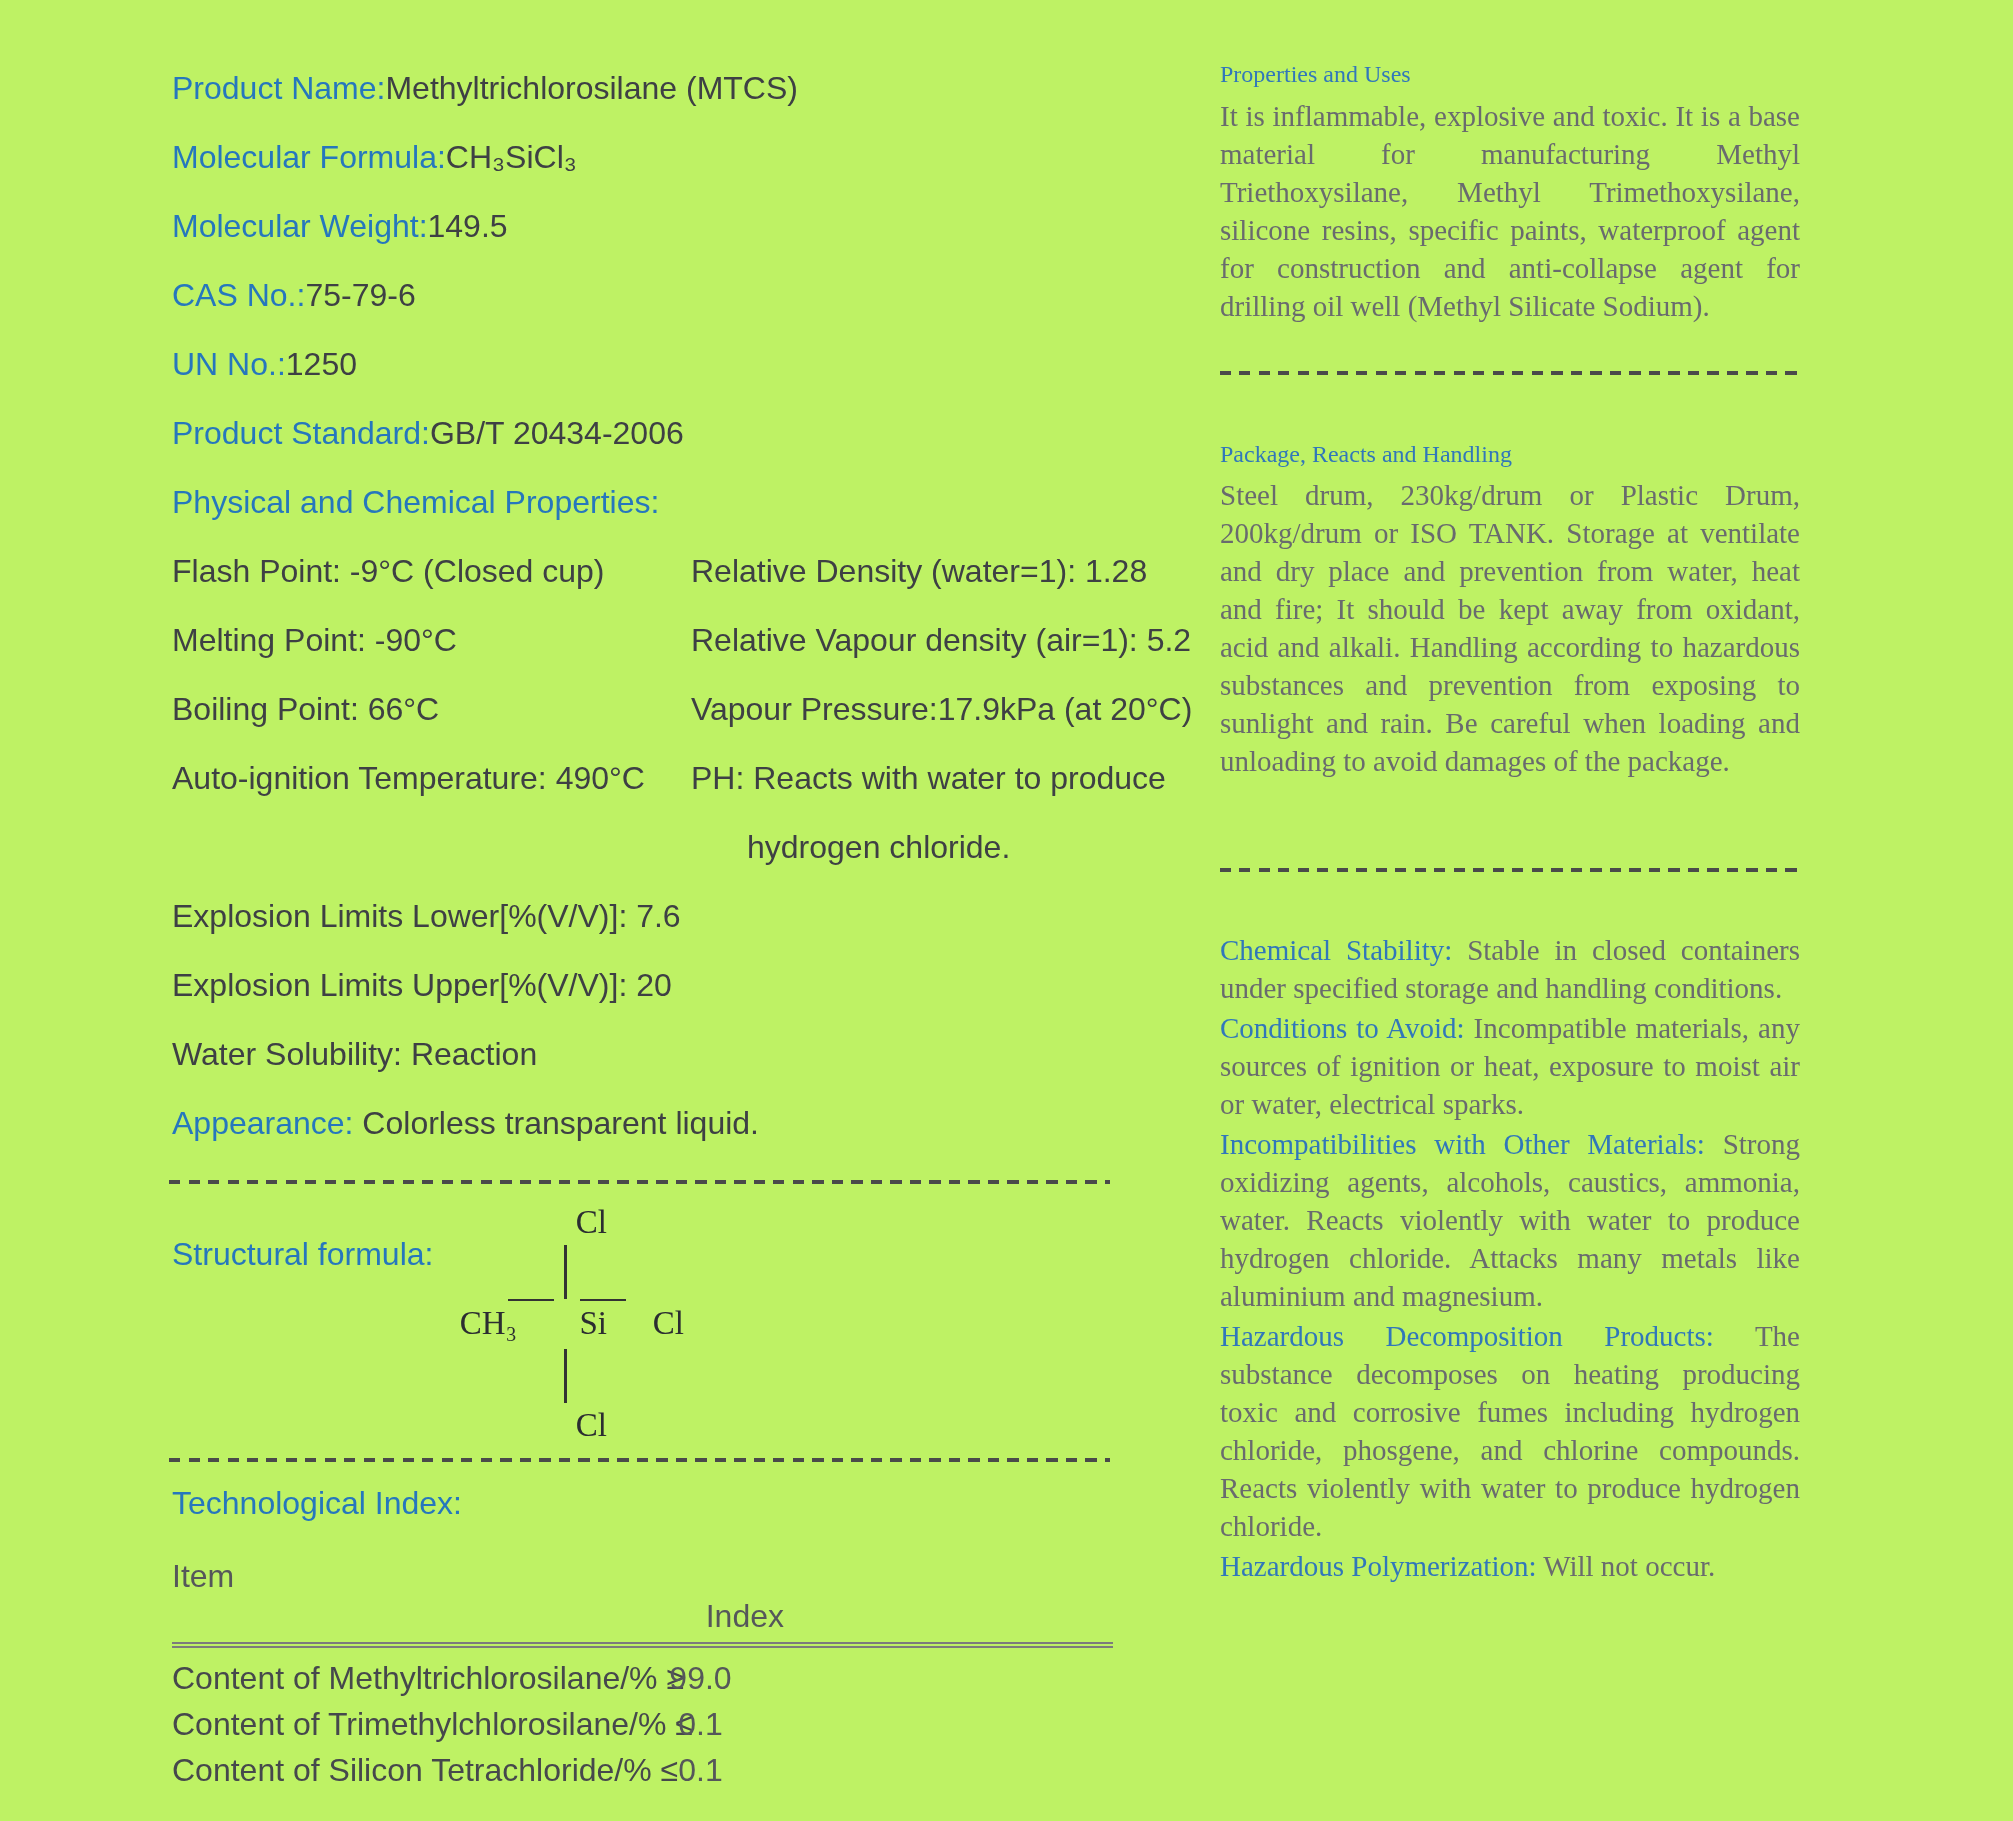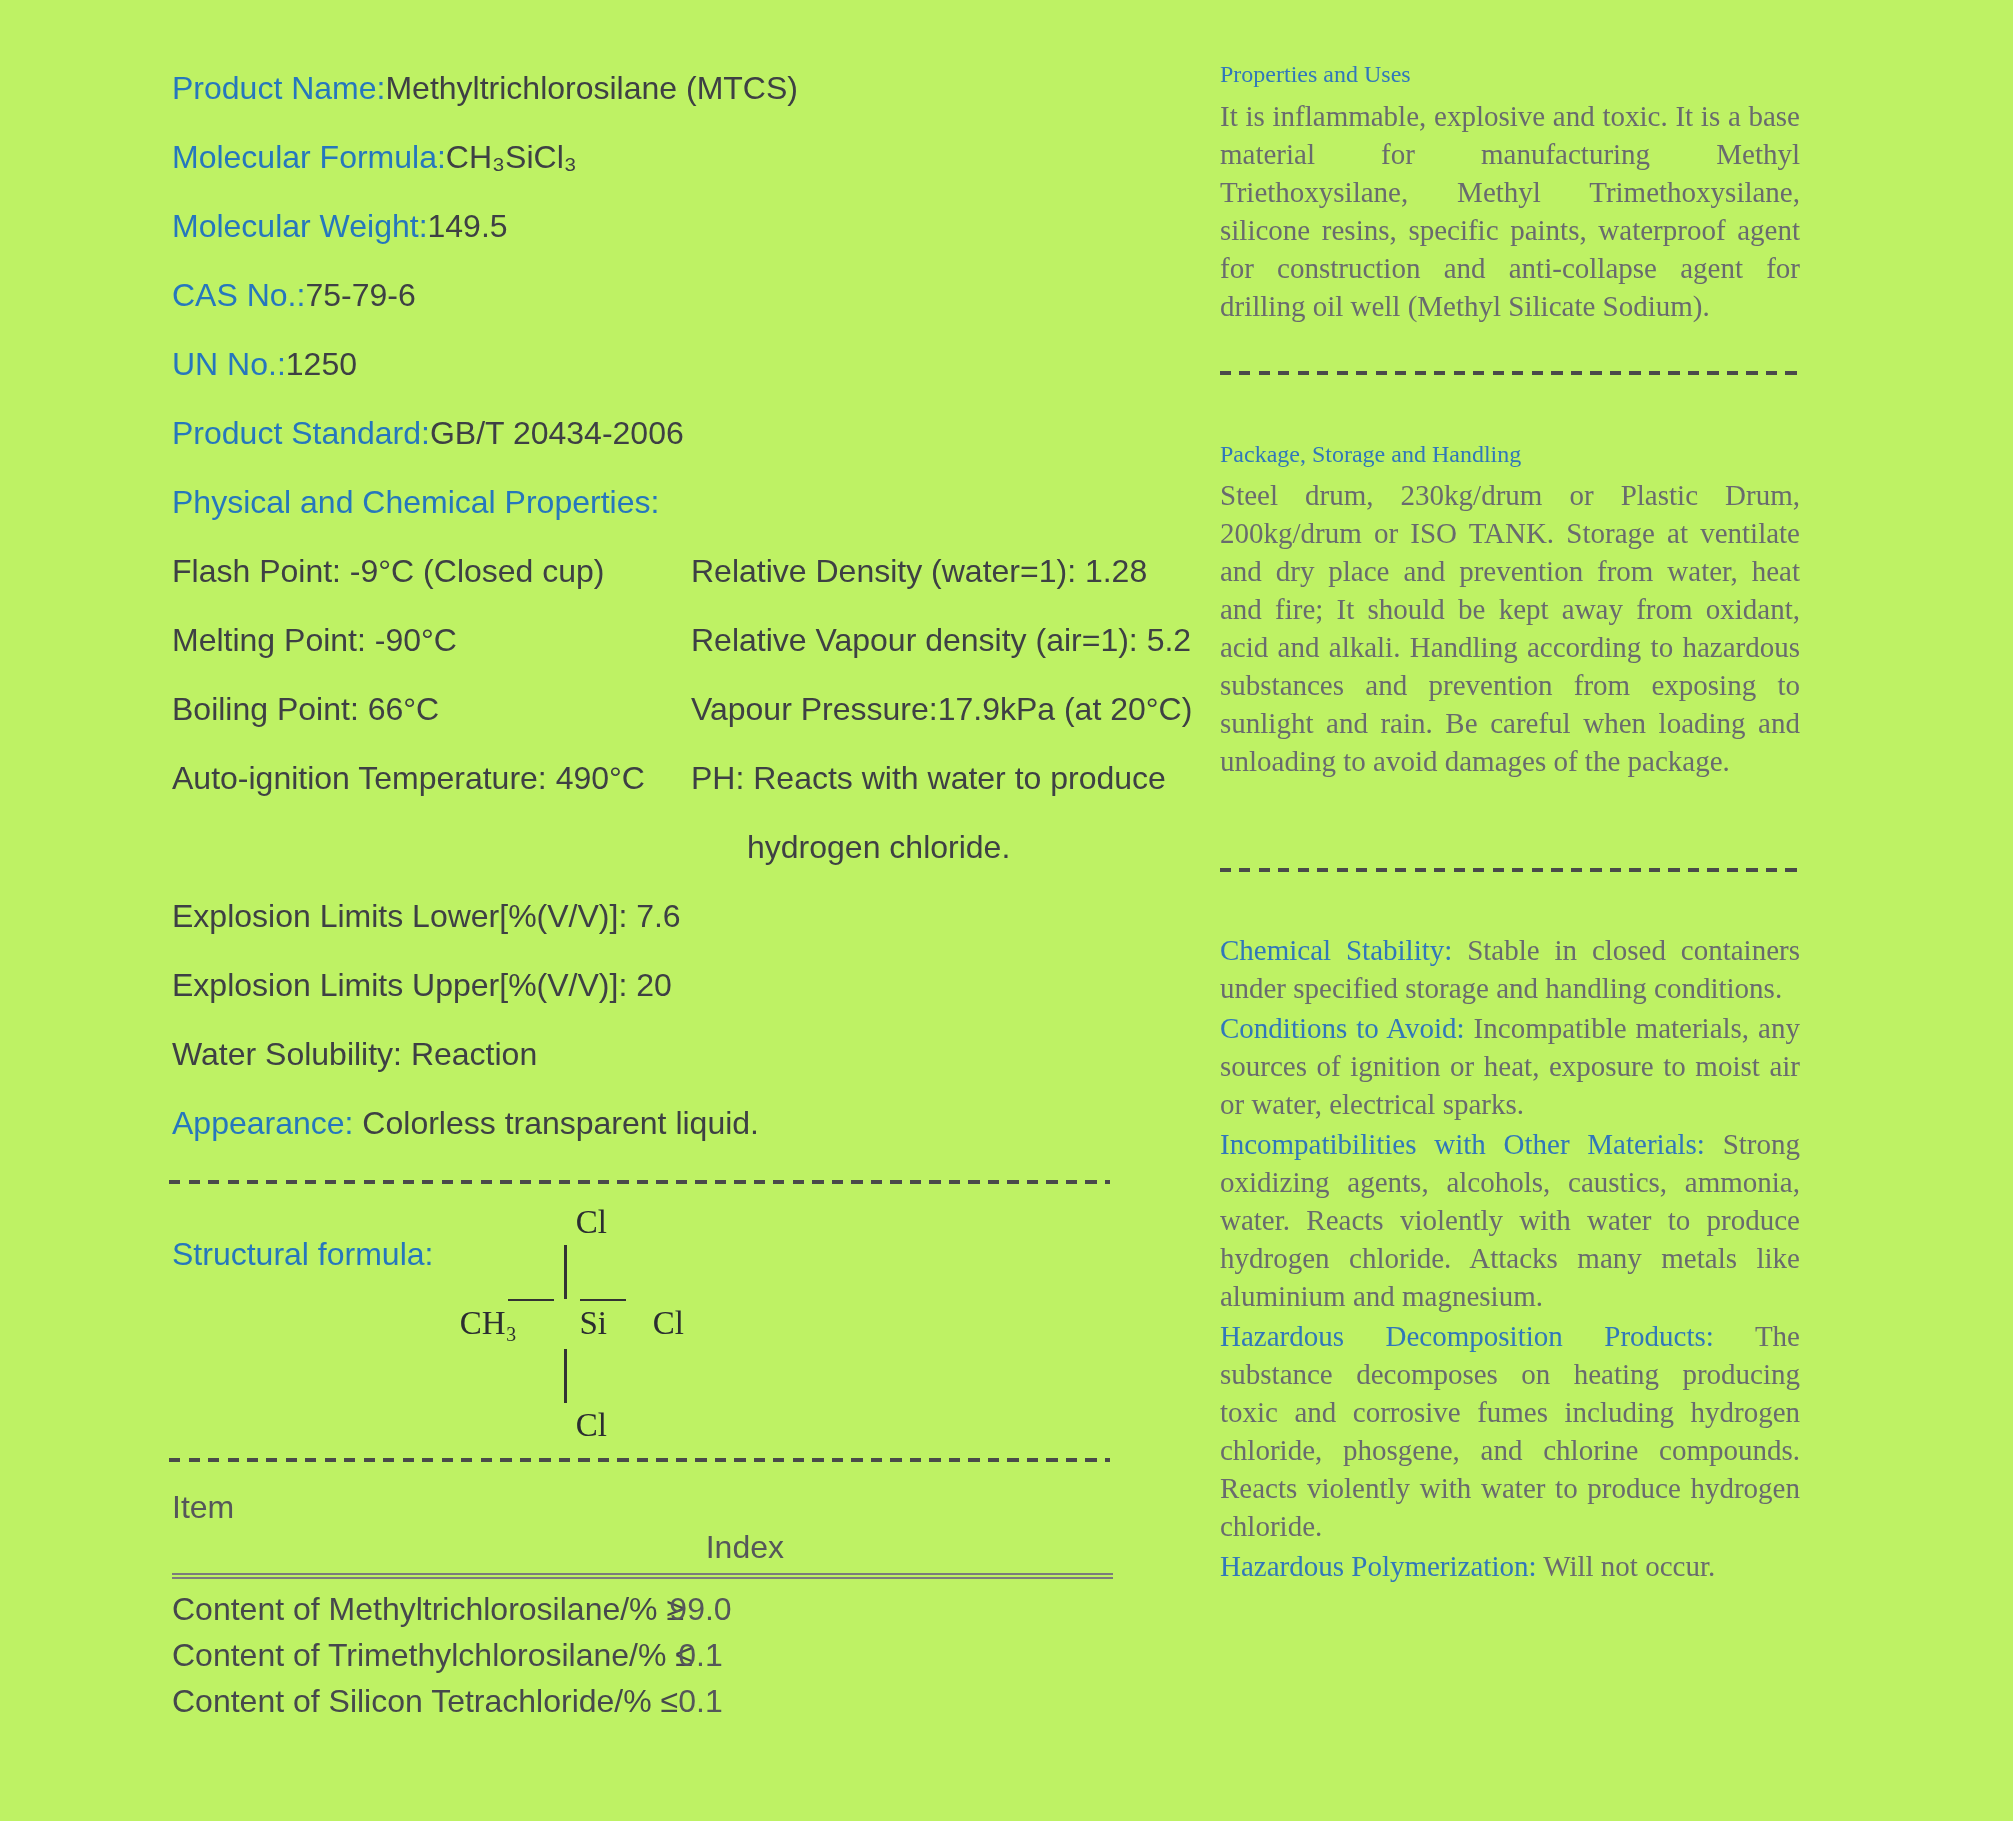--- a/index.html
+++ b/index.html
@@ -132,20 +132,21 @@
       <div class="bond-h" style="left:336px;top:115px;width:46px;"></div>
       <div class="atom" style="left:352px;top:121px;">Si</div>
       <div class="bond-h" style="left:408px;top:115px;width:46px;"></div>
       <div class="atom" style="left:429px;top:121px;">Cl</div>
       <div class="bond-v" style="left:392px;top:165px;height:54px;"></div>
       <div class="atom" style="left:352px;top:223px;">Cl</div>
     </div>
 
     <div class="dash dash-2"></div>
 
+    <div class="tech-h blue-h">Technological Index:</div>
 
     <div class="tbl">
       <div class="tbl-head">
         <div class="item">Item</div>
         <div class="idx">Index</div>
       </div>
       <div class="tbl-body">
         <div class="trow">
           <div class="item">Content of Methyltrichlorosilane/% ≥</div>
           <div class="idx">99.0</div>
@@ -162,21 +163,21 @@
     </div>
   </div>
 
   <div class="right-col">
 
     <div class="r-head">Properties and Uses</div>
     <p class="r-par">It is inflammable, explosive and toxic. It is a base material for manufacturing Methyl Triethoxysilane, Methyl Trimethoxysilane, silicone resins, specific paints, waterproof agent for construction and anti-collapse agent for drilling oil well (Methyl Silicate Sodium).</p>
 
     <div class="r-dash r-dash-1"></div>
 
-    <div class="r-head r-head-2">Package, Storage and Handling</div>
+    <div class="r-head r-head-2">Package, Reacts and Handling</div>
     <p class="r-par">Steel drum, 230kg/drum or Plastic Drum, 200kg/drum or ISO TANK. Storage at ventilate and dry place and prevention from water, heat and fire; It should be kept away from oxidant, acid and alkali. Handling according to hazardous substances and prevention from exposing to sunlight and rain. Be careful when loading and unloading to avoid damages of the package.</p>
 
     <div class="r-dash r-dash-2"></div>
 
     <div class="r-stack">
       <p class="r-par"><span class="lead">Chemical Stability:</span><span> Stable in closed containers under specified storage and handling conditions.</span></p>
       <p class="r-par"><span class="lead">Conditions to Avoid:</span><span> Incompatible materials, any sources of ignition or heat, exposure to moist air or water, electrical sparks.</span></p>
       <p class="r-par"><span class="lead">Incompatibilities with Other Materials:</span><span> Strong oxidizing agents, alcohols, caustics, ammonia, water. Reacts violently with water to produce hydrogen chloride. Attacks many metals like aluminium and magnesium.</span></p>
       <p class="r-par"><span class="lead">Hazardous Decomposition Products:</span><span> The substance decomposes on heating producing toxic and corrosive fumes including hydrogen chloride, phosgene, and chlorine compounds. Reacts violently with water to produce hydrogen chloride.</span></p>
       <p class="r-par"><span class="lead">Hazardous Polymerization:</span><span> Will not occur.</span></p>

